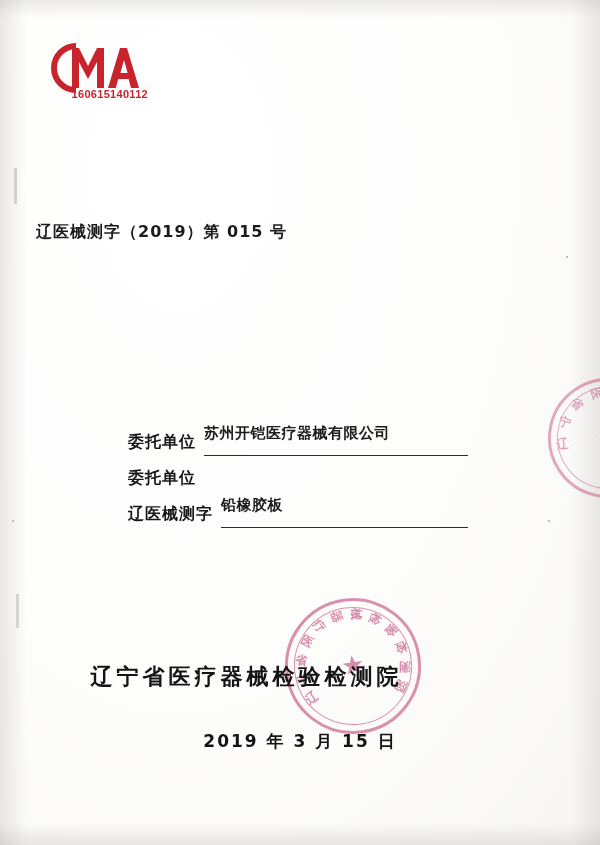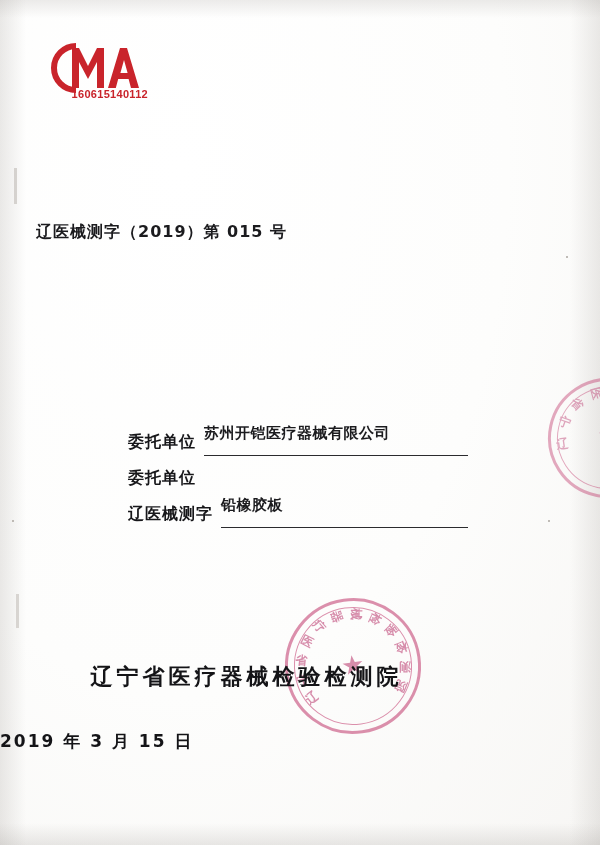--- a/index.html
+++ b/index.html
@@ -149,21 +149,21 @@
     font-weight: 700;
     letter-spacing: 4px;
     text-indent: 4px;
     color: #141417;
   }
   .issue-date {
     position: absolute;
     left: 0;
     top: 730px;
     width: 600px;
-    text-align: left;
+    text-align: center;
     font-family: "DejaVu Sans", "Liberation Sans", sans-serif;
     font-size: 17px;
     font-weight: 700;
     letter-spacing: 2px;
     color: #141417;
   }
 
   
   .stamp-center {
     position: absolute;

